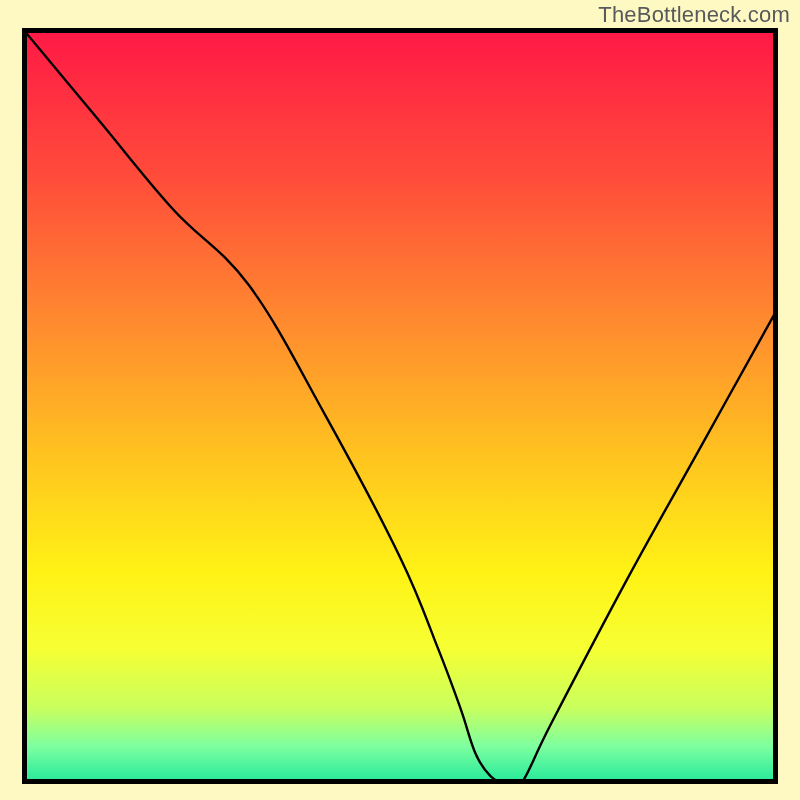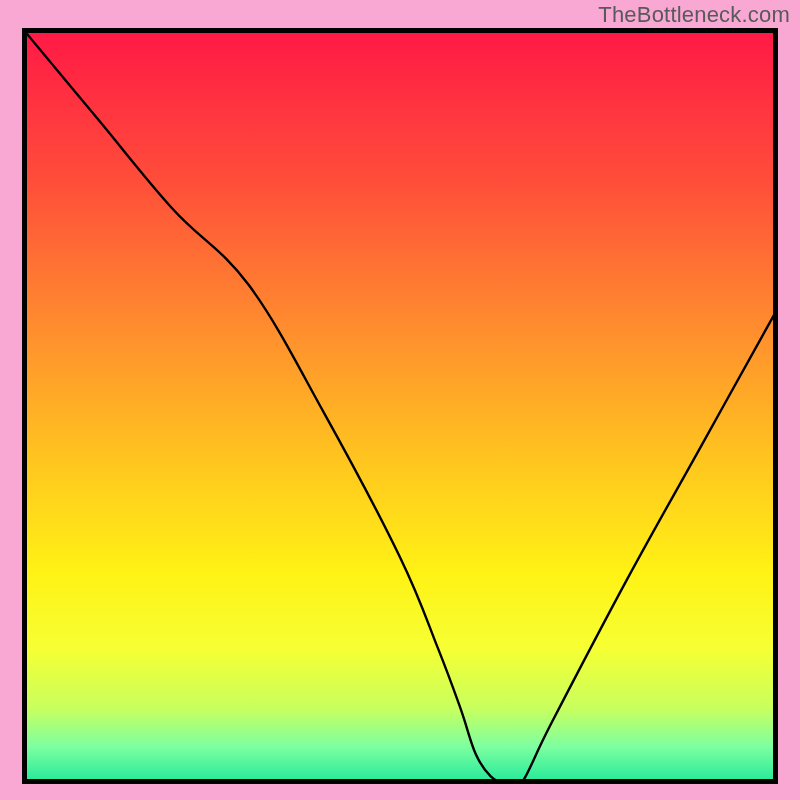--- a/index.html
+++ b/index.html
@@ -9,21 +9,21 @@
     height: 800px;
     background: #ffffff;
     font-family: Arial, Helvetica, sans-serif;
   }
   .frame {
     position: absolute;
     left: 0;
     top: 0;
     width: 800px;
     height: 800px;
-    background: #f9a8d4;
+    background: #fef9c3;
   }
   .attribution {
     position: absolute;
     top: 2px;
     right: 10px;
     font-size: 22px;
     color: #58595b;
     font-weight: 400;
     letter-spacing: 0.2px;
   }

